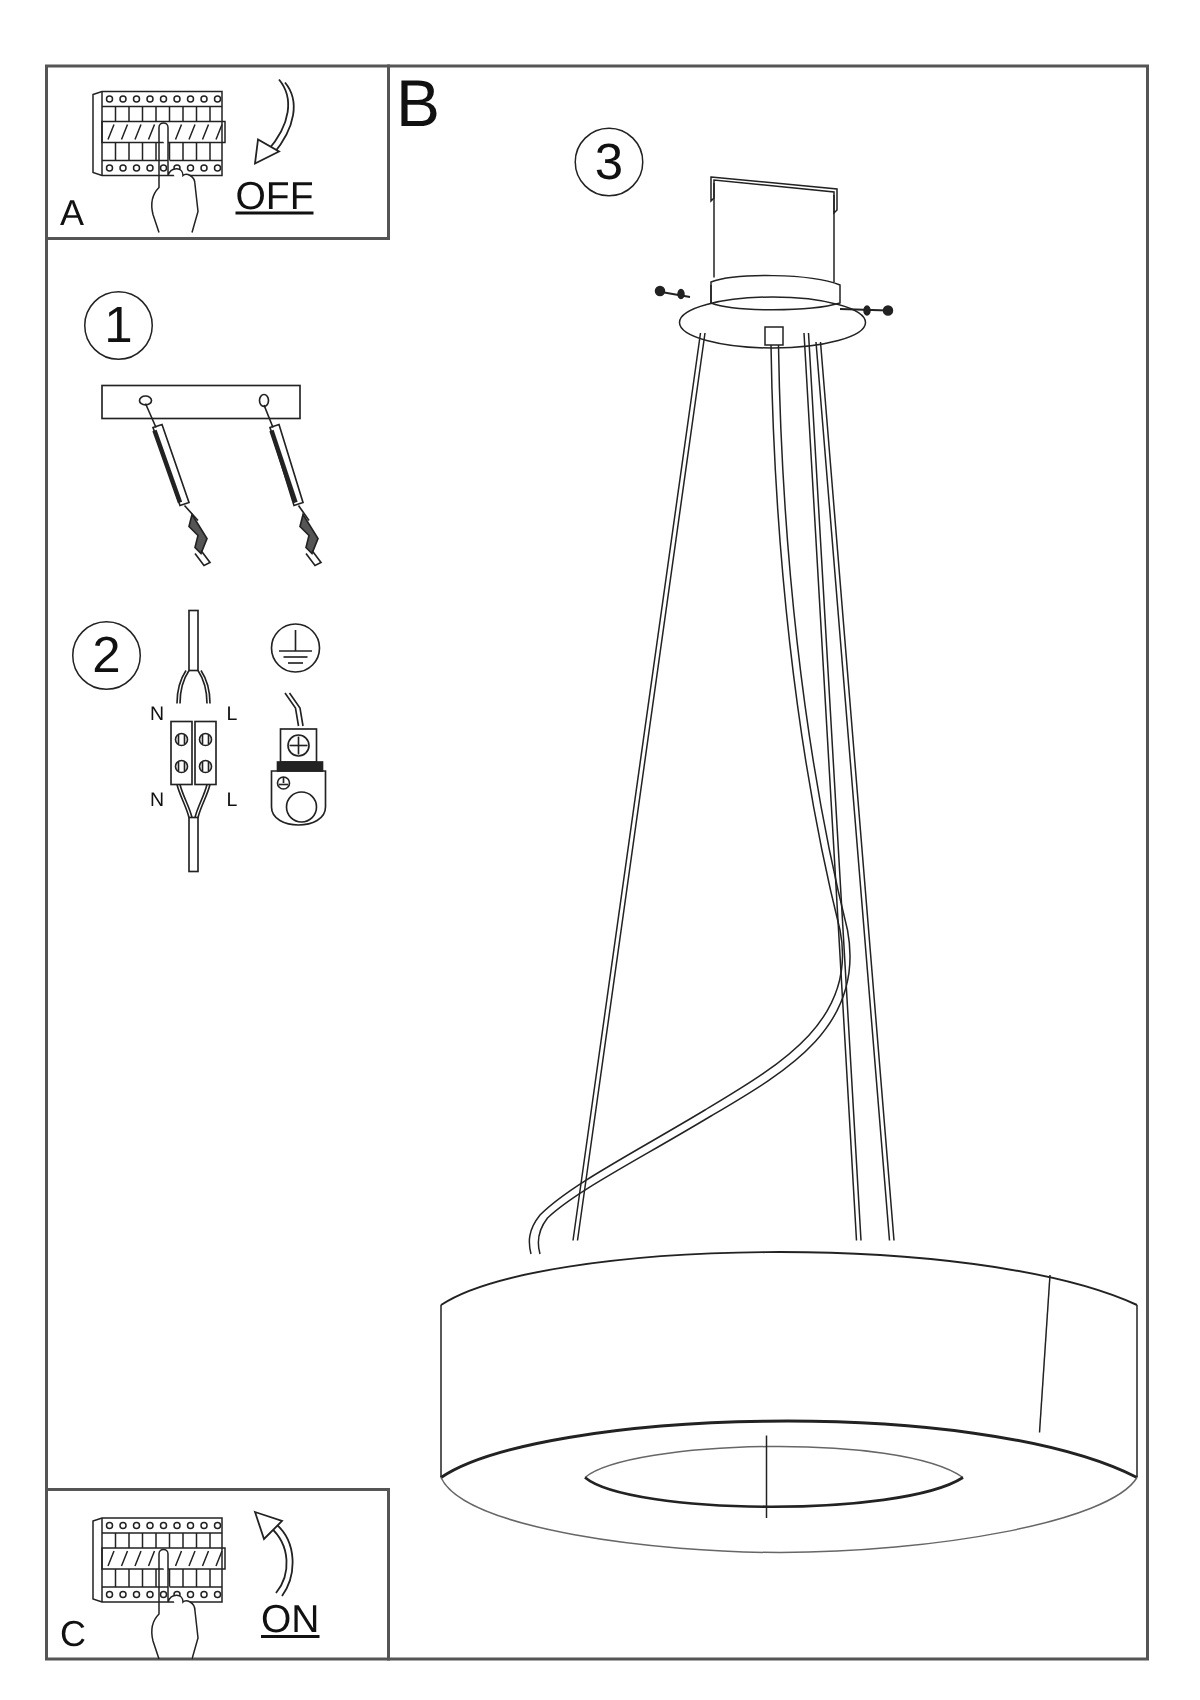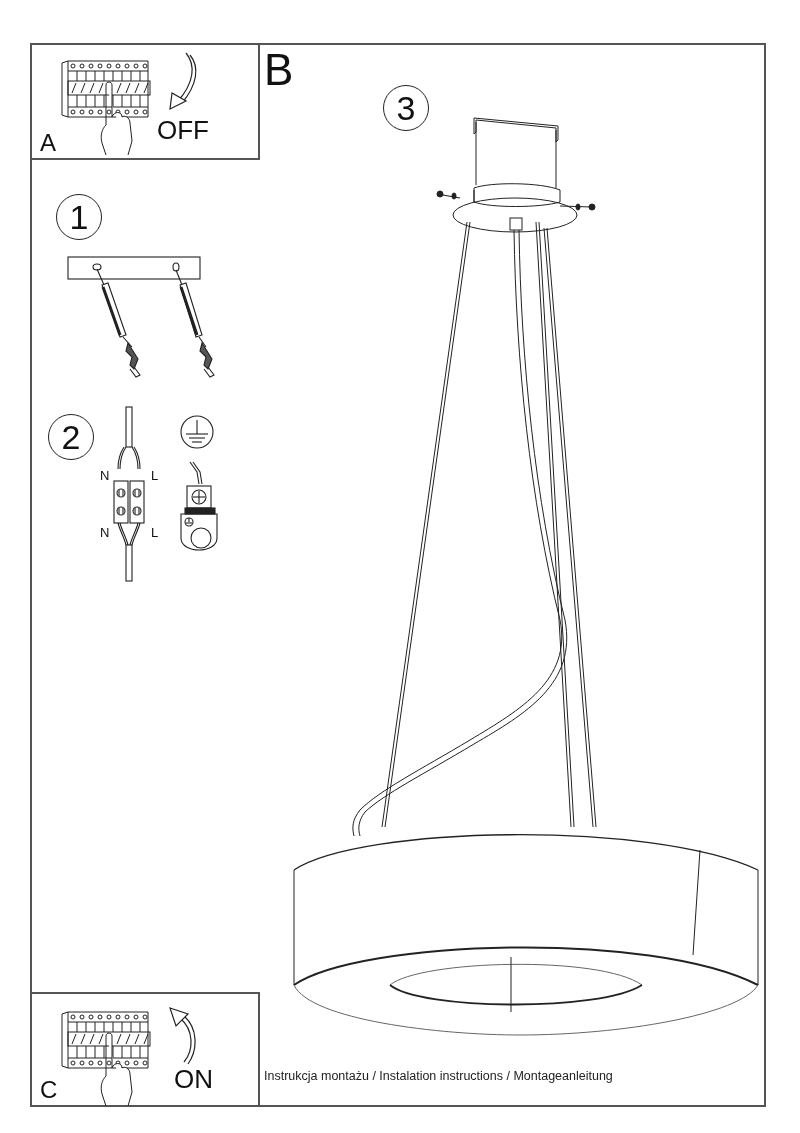--- a/index.html
+++ b/index.html
@@ -2,21 +2,21 @@
 <html><head>
   <meta charset="utf-8">
   <style>
     html, body { margin: 0; padding: 0; background: #ffffff; }
     body { width: 800px; height: 1133px; position: relative; overflow: hidden; font-family: "Liberation Sans", sans-serif; color: #111; }
     .frame { position: absolute; left: 30px; top: 43px; width: 736px; height: 1064px; border: 2px solid #555; box-sizing: border-box; }
     .panel-a { position: absolute; left: 30px; top: 43px; width: 230px; height: 117px; border-right: 2px solid #555; border-bottom: 2px solid #555; box-sizing: border-box; }
     .panel-c { position: absolute; left: 30px; top: 992px; width: 230px; height: 115px; border-right: 2px solid #555; border-top: 2px solid #555; box-sizing: border-box; }
     .letter { position: absolute; font-size: 24px; line-height: 1; color: #111; }
     .big-letter { position: absolute; font-size: 44px; line-height: 1; color: #111; font-weight: normal; }
-    .state-label { position: absolute; font-size: 26px; line-height: 1; color: #111; }
+    .state-label { position: absolute; font-size: 26px; line-height: 1; color: #111; text-decoration: underline; }
     .step-circle { position: absolute; border: 1.5px solid #222; border-radius: 50%; display: flex; align-items: center; justify-content: center; font-size: 34px; line-height: 1; box-sizing: border-box; }
     .caption { position: absolute; left: 264px; top: 1068px; font-size: 12.5px; line-height: 17px; color: #222; }
     .caption div { white-space: nowrap; }
     .nl { position: absolute; font-size: 13px; line-height: 1; color: #111; }
     svg { position: absolute; overflow: visible; }
   </style>
 </head>
 <body>
 
 <div class="frame"></div>
@@ -220,14 +220,13 @@
   <svg width="40" height="60" style="left:134px;top:12px;" viewBox="0 0 40 60">
     <path d="M20 56 C30 44 30 24 16 12" fill="none" stroke="#222" stroke-width="1.2"></path>
     <path d="M24 58 C34 44 34 22 20 10" fill="none" stroke="#222" stroke-width="1.2"></path>
     <path d="M6 2 L24 8 L12 20 Z" fill="#fff" stroke="#222" stroke-width="1.2"></path>
   </svg>
   <span class="letter" style="left:10px;top:84px;">C</span>
   <span class="state-label" style="left:144px;top:72px;">ON</span>
 </div>
 
 <div class="caption">
-  <div>Instrukcja montażu / Instalation instructions / Montageanleitung</div>
 </div>
 
 </body></html>

